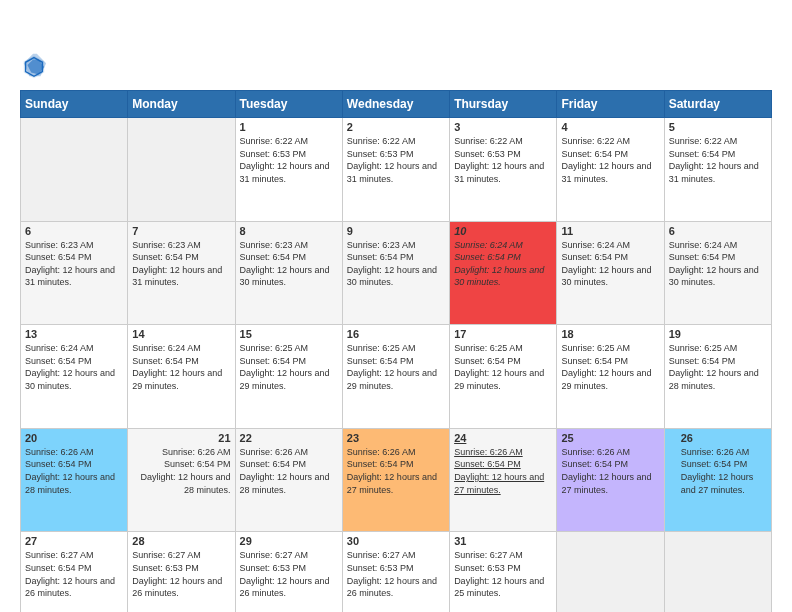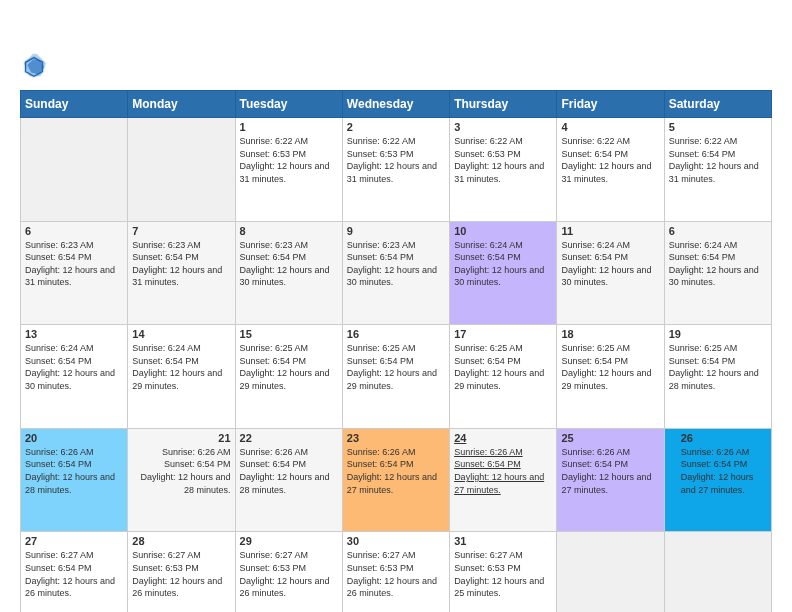--- a/index.html
+++ b/index.html
@@ -192,21 +192,21 @@
             <div class="day-info" style="white-space: pre-line;">Sunrise: 6:23 AM
 Sunset: 6:54 PM
 Daylight: 12 hours and 30 minutes.</div>
           </td>
           <td style="background: rgb(245, 245, 245);">
             <span class="day-num">9</span>
             <div class="day-info" style="white-space: pre-line;">Sunrise: 6:23 AM
 Sunset: 6:54 PM
 Daylight: 12 hours and 30 minutes.</div>
           </td>
-          <td style="background: #c4b5fd;">
+          <td style="background: #ef4444; font-style: italic;">
             <span class="day-num">10</span>
             <div class="day-info" style="white-space: pre-line;">Sunrise: 6:24 AM
 Sunset: 6:54 PM
 Daylight: 12 hours and 30 minutes.</div>
           </td>
           <td style="background: rgb(245, 245, 245);">
             <span class="day-num">11</span>
             <div class="day-info" style="white-space: pre-line;">Sunrise: 6:24 AM
 Sunset: 6:54 PM
 Daylight: 12 hours and 30 minutes.</div>
@@ -292,21 +292,21 @@
             <div class="day-info" style="white-space: pre-line;">Sunrise: 6:26 AM
 Sunset: 6:54 PM
 Daylight: 12 hours and 27 minutes.</div>
           </td>
           <td style="background: #c4b5fd;">
             <span class="day-num">25</span>
             <div class="day-info" style="white-space: pre-line;">Sunrise: 6:26 AM
 Sunset: 6:54 PM
 Daylight: 12 hours and 27 minutes.</div>
           </td>
-          <td style="background: #0ea5e9; padding-left: 16px;">
+          <td style="background: #7dd3fc; padding-left: 16px;">
             <span class="day-num">26</span>
             <div class="day-info" style="white-space: pre-line;">Sunrise: 6:26 AM
 Sunset: 6:54 PM
 Daylight: 12 hours and 27 minutes.</div>
           </td>
         </tr>
         <tr>
           <td>
             <span class="day-num">27</span>
             <div class="day-info" style="white-space: pre-line;">Sunrise: 6:27 AM

